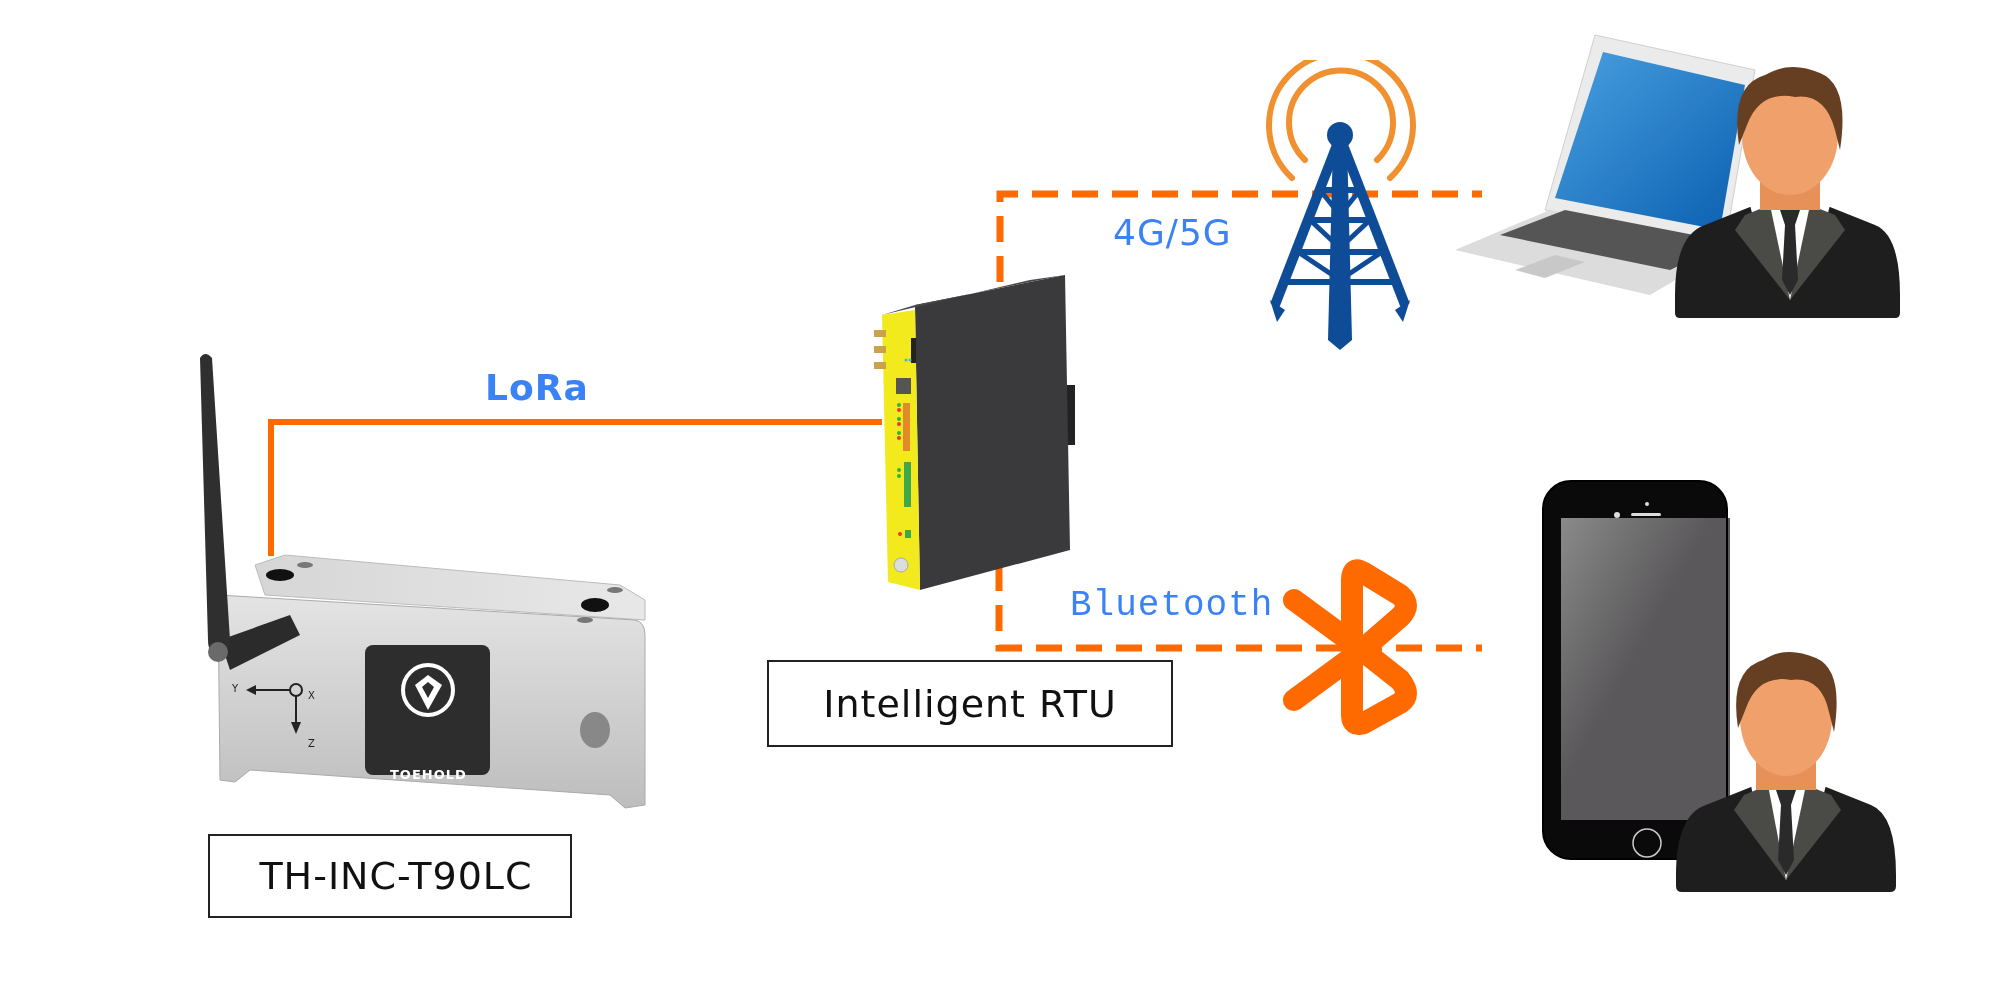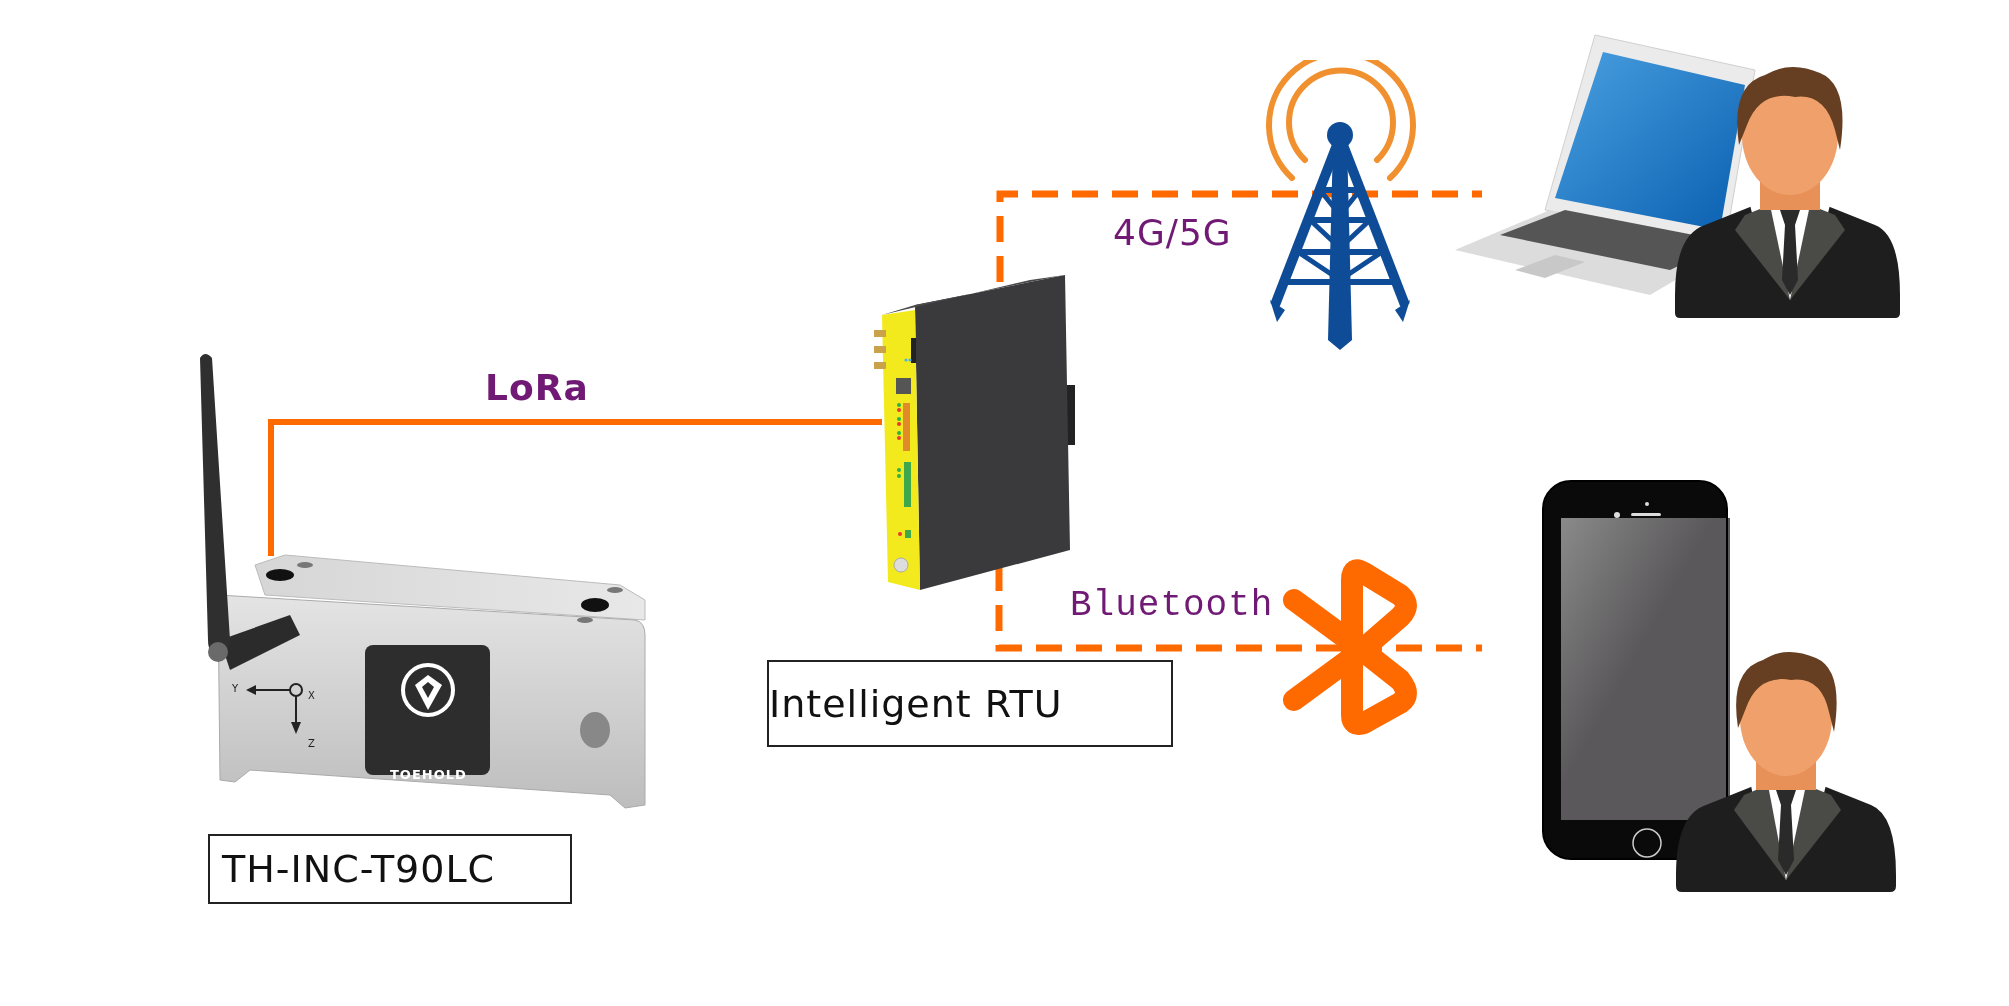--- a/index.html
+++ b/index.html
@@ -1,20 +1,20 @@
 <!DOCTYPE html>
 <html><head>
 <meta charset="utf-8">
 <style>
   html, body { margin:0; padding:0; background:#ffffff; }
   body { width:2009px; height:1006px; position:relative; overflow:hidden; font-family:"DejaVu Sans", sans-serif; }
   .abs { position:absolute; }
   svg.layer { position:absolute; left:0; top:0; }
-  .orange-label { position:absolute; color:#701a75; font-family:"DejaVu Sans", sans-serif; font-size:36px; letter-spacing:1px; line-height:1; }
-  .device-label { position:absolute; border:2px solid #222; background:#fff; color:#111; font-family:"DejaVu Sans", sans-serif; font-size:38px; display:flex; align-items:center; box-sizing:border-box; letter-spacing:1px; }
+  .orange-label { position:absolute; color:#3b82f6; font-family:"DejaVu Sans", sans-serif; font-size:36px; letter-spacing:1px; line-height:1; }
+  .device-label { position:absolute; border:2px solid #222; background:#fff; color:#111; font-family:"DejaVu Sans", sans-serif; font-size:38px; display:flex; align-items:center; justify-content:center; box-sizing:border-box; letter-spacing:1px; }
 </style>
 </head>
 <body>
 
 <svg class="layer" width="2009" height="1006">
 
   <polyline points="271,556 271,422 882,422" fill="none" stroke="#ff6a00" stroke-width="6"></polyline>
 
   <polyline points="1000,282 1000,194 1482,194" fill="none" stroke="#ff6a00" stroke-width="7" stroke-dasharray="26,14"></polyline>
 
@@ -181,15 +181,15 @@
   <path d="M70,30 L70,160 Q70,172 82,168 L118,148 Q130,140 118,125 L80,95 L118,62 Q130,50 118,40 L82,18 Q70,10 70,25 Z" fill="none" stroke="#ff6a00" stroke-width="22" stroke-linejoin="round"></path>
 </svg>
 
 <div class="orange-label" style="left:485px;top:370px;font-weight:bold;">LoRa</div>
 <div class="orange-label" style="left:1113px;top:215px;">4G/5G</div>
 <div class="orange-label" style="left:1070px;top:588px;font-family:Liberation Mono, monospace;">Bluetooth</div>
 
 <div class="device-label" style="left:767px;top:660px;width:406px;height:87px;">
   <span>Intelligent RTU</span>
 </div>
-<div class="device-label" style="left:208px;top:834px;width:364px;height:70px;padding-left:12px;">
+<div class="device-label" style="left:208px;top:834px;width:364px;height:84px;padding-left:12px;">
   <span>TH-INC-T90LC</span>
 </div>
 
 </body></html>

